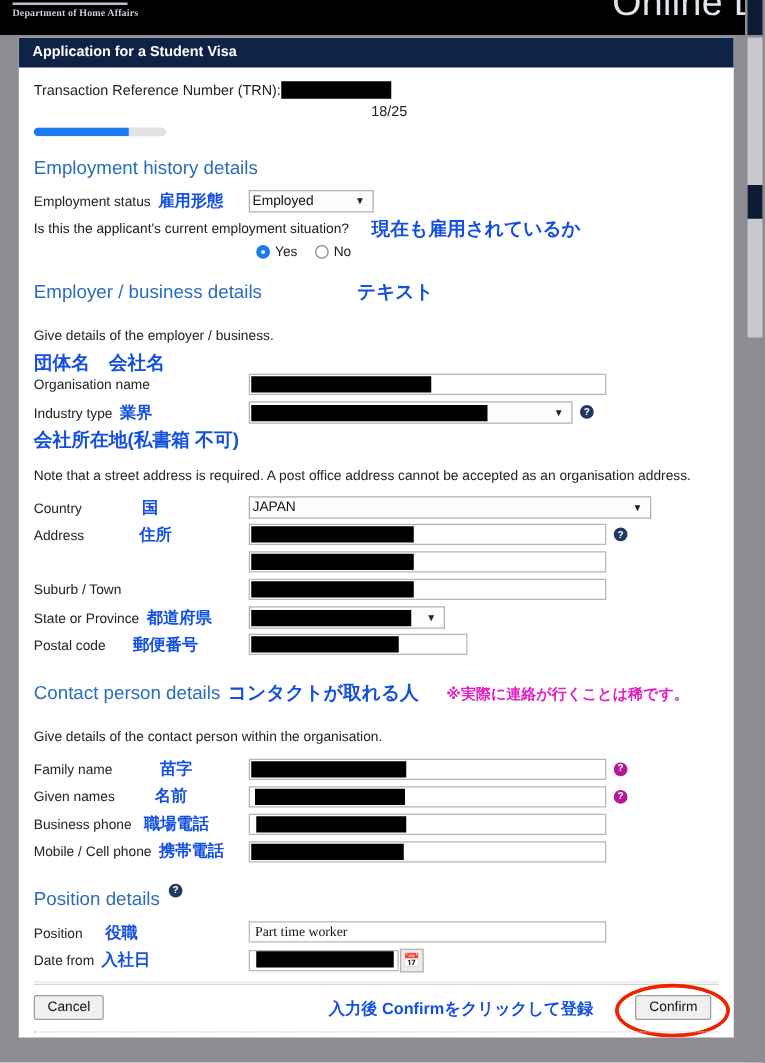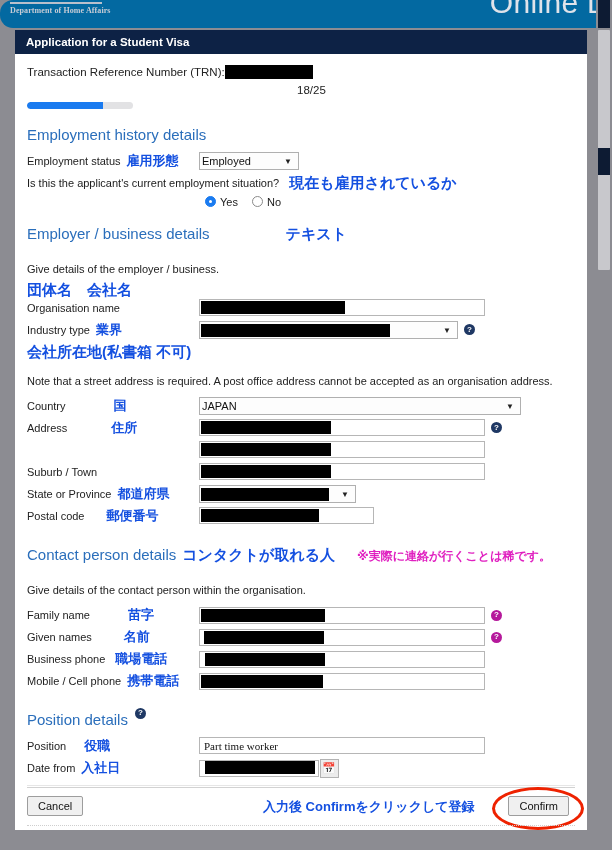--- a/index.html
+++ b/index.html
@@ -17,23 +17,22 @@
     color: #1a1a1a;
     position: relative;
   }
 
   
   .site-banner {
     position: absolute;
     left: 0; top: 0;
     width: 612px;
     height: 28px;
-    background: #0369a1;
+    background: #000000;
     overflow: hidden;
-    border-radius: 13px;
   }
   .gov-crest {
     position: absolute;
     left: 10px;
     top: 2px;
   }
   .gov-crest .crest-rule {
     width: 92px;
     height: 2px;
     background: #b9c0cc;
@@ -412,21 +411,21 @@
         <div class="field-control">
           <span class="sel-wrap">
             <select class="sel" style="width:100px;">
               <option>Employed</option>
             </select>
             <span class="sel-arrow">▼</span>
           </span>
         </div>
       </div>
 
-      <div style="display:flex;align-items:center;gap:10px;margin-top:4px;">
+      <div style="display:flex;align-items:center;gap:18px;margin-top:4px;">
         <span style="font-size:11px;">Is this the applicant's current employment situation?</span>
         <span class="jp-note">現在も雇用されているか</span>
       </div>
       <div class="radio-row">
         <span class="radio checked"></span>
         <span class="radio-label">Yes</span>
         <span class="radio"></span>
         <span class="radio-label">No</span>
       </div>
 

